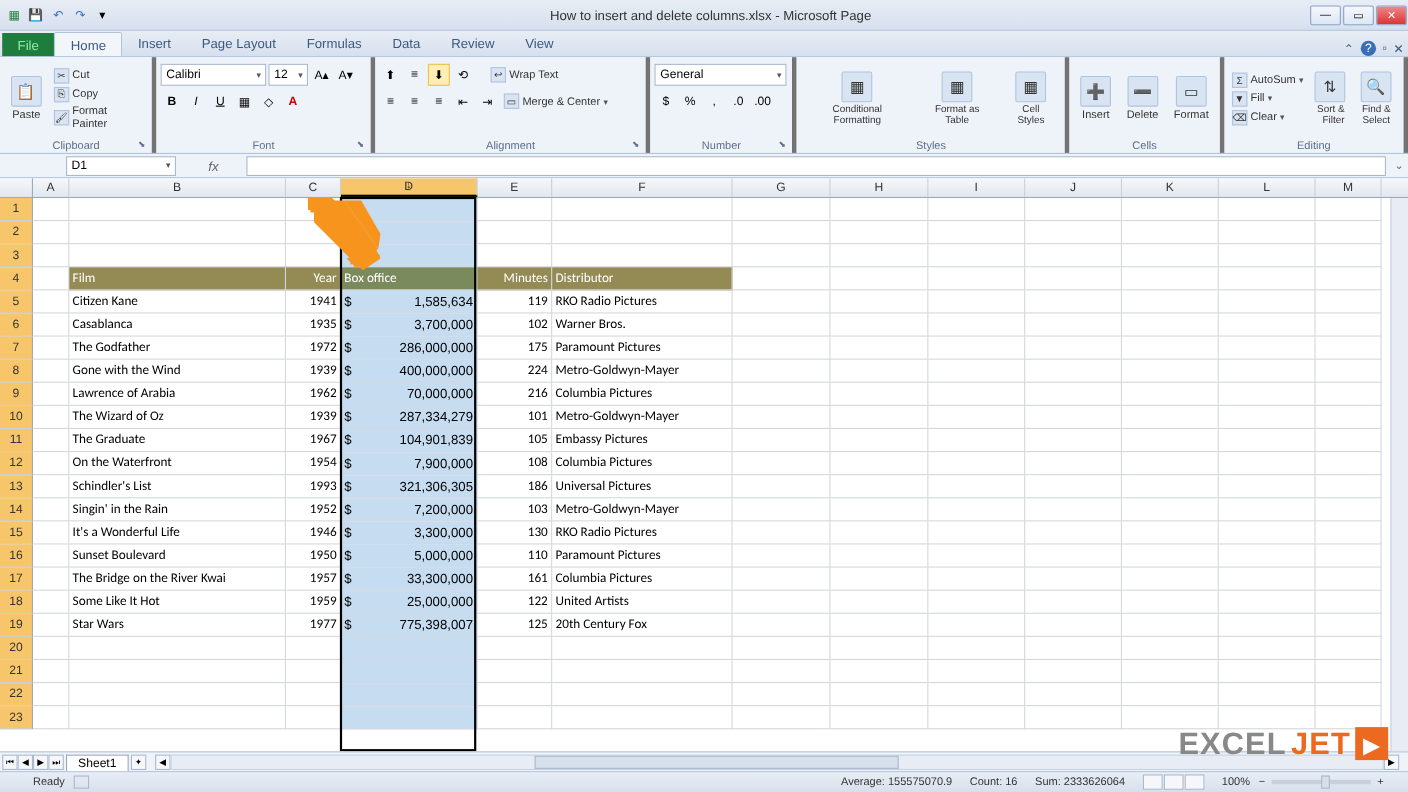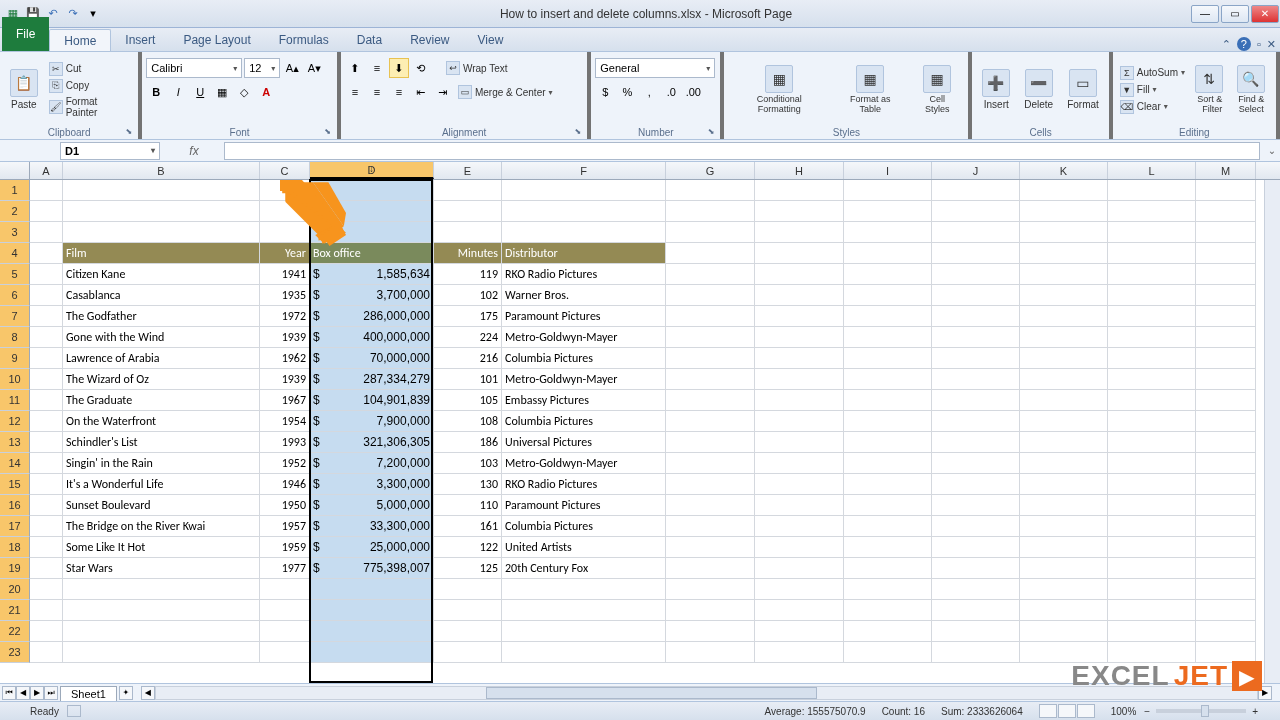--- a/index.html
+++ b/index.html
@@ -9,21 +9,21 @@
 .titlebar { height: 28px; background: linear-gradient(#e8edf5, #d6e0ed); display: flex; align-items: center; border-bottom: 1px solid #9db4d6; }
 .qat { display: flex; align-items: center; padding-left: 4px; gap: 2px; }
 .qat-icon { width: 18px; height: 18px; display: flex; align-items: center; justify-content: center; font-size: 11px; }
 .title-text { flex: 1; text-align: center; font-size: 12px; color: #333; }
 .win-controls { display: flex; }
 .win-btn { width: 28px; height: 18px; border: 1px solid #8aa5c7; background: linear-gradient(#f5f8fc, #dde7f3); margin: 2px 1px; display: flex; align-items: center; justify-content: center; font-size: 10px; border-radius: 2px; }
 .win-close { background: linear-gradient(#e88, #d33); color: #fff; }
 
 
 .ribbon-tabs { height: 24px; background: linear-gradient(#e8edf5, #d6e0ed); display: flex; align-items: flex-end; padding-left: 2px; border-bottom: 1px solid #b0c4de; }
-.file-tab { background: #1e7c3d; color: #ffffff; padding: 4px 14px; font-size: 12px; height: 34px; display: flex; align-items: center; }
+.file-tab { background: #1e7c3d; color: #86efac; padding: 4px 14px; font-size: 12px; height: 21px; display: flex; align-items: center; }
 .ribbon-tab { padding: 4px 14px; font-size: 12px; color: #3b5a82; cursor: pointer; height: 22px; display: flex; align-items: center; }
 .ribbon-tab.active { background: #f2f5fa; border: 1px solid #b0c4de; border-bottom: none; border-radius: 2px 2px 0 0; }
 .ribbon-right { margin-left: auto; display: flex; align-items: center; padding-right: 4px; gap: 6px; font-size: 11px; color: #3b5a82; }
 
 
 .ribbon { height: 88px; background: #eef3fa; border-bottom: 1px solid #b0c4de; display: flex; }
 .ribbon-group { border-right: 4px solid #737373; display: flex; flex-direction: column; padding: 2px 4px 0; }
 .ribbon-group-body { flex: 1; display: flex; align-items: center; gap: 2px; }
 .ribbon-group-label { font-size: 10px; color: #5a6f8c; text-align: center; padding: 2px 0 1px; position: relative; }
 .ribbon-group-label.launcher::after { content: '⬊'; position: absolute; right: 2px; font-size: 8px; }
@@ -35,21 +35,21 @@
 .font-row { display: flex; gap: 2px; align-items: center; }
 .font-name { width: 96px; height: 20px; border: 1px solid #abb9cc; background: #fff; font-size: 11px; padding: 0 4px; display: flex; align-items: center; justify-content: space-between; }
 .font-size { width: 36px; height: 20px; border: 1px solid #abb9cc; background: #fff; font-size: 11px; padding: 0 4px; display: flex; align-items: center; justify-content: space-between; }
 .dd-arrow { font-size: 8px; color: #555; }
 .icon-btn { width: 20px; height: 20px; display: flex; align-items: center; justify-content: center; font-size: 11px; border: 1px solid transparent; }
 .icon-btn.active { background: #fdeeb3; border-color: #e8c252; }
 .num-fmt { width: 120px; height: 20px; border: 1px solid #abb9cc; background: #fff; font-size: 11px; padding: 0 4px; display: flex; align-items: center; justify-content: space-between; }
 
 
 .formula-row { height: 22px; background: #eef3fa; border-bottom: 1px solid #b0c4de; display: flex; align-items: center; }
-.name-box { width: 100px; height: 18px; margin: 0 4px 0 60px; border: 1px solid #abb9cc; background: #fff; font-size: 11px; padding: 0 4px; display: flex; align-items: center; justify-content: space-between; font-weight: bold; }
+.name-box { width: 100px; height: 18px; margin: 0 4px 0 60px; border: 1px solid #abb9cc; background: #fff; font-size: 11px; padding: 0 4px; display: flex; align-items: center; justify-content: space-between; }
 .fx-label { width: 60px; text-align: center; font-style: italic; font-size: 12px; color: #666; }
 .formula-bar { flex: 1; height: 18px; border: 1px solid #abb9cc; background: #fff; margin-right: 4px; }
 .formula-expand { width: 16px; font-size: 10px; color: #666; text-align: center; }
 
 
 .grid-container { position: relative; height: 521px; overflow: hidden; }
 .col-headers { display: flex; height: 18px; background: linear-gradient(#f5f7fa, #e2e8f0); border-bottom: 1px solid #9ca9ba; position: sticky; top: 0; }
 .corner { width: 30px; border-right: 1px solid #9ca9ba; background: linear-gradient(#f5f7fa, #e2e8f0); }
 .col-header { border-right: 1px solid #c8d0dc; text-align: center; font-size: 11px; color: #333; display: flex; align-items: center; justify-content: center; position: relative; }
 .col-header.selected { background: #f8c66a; border-bottom: 2px solid #000; }

